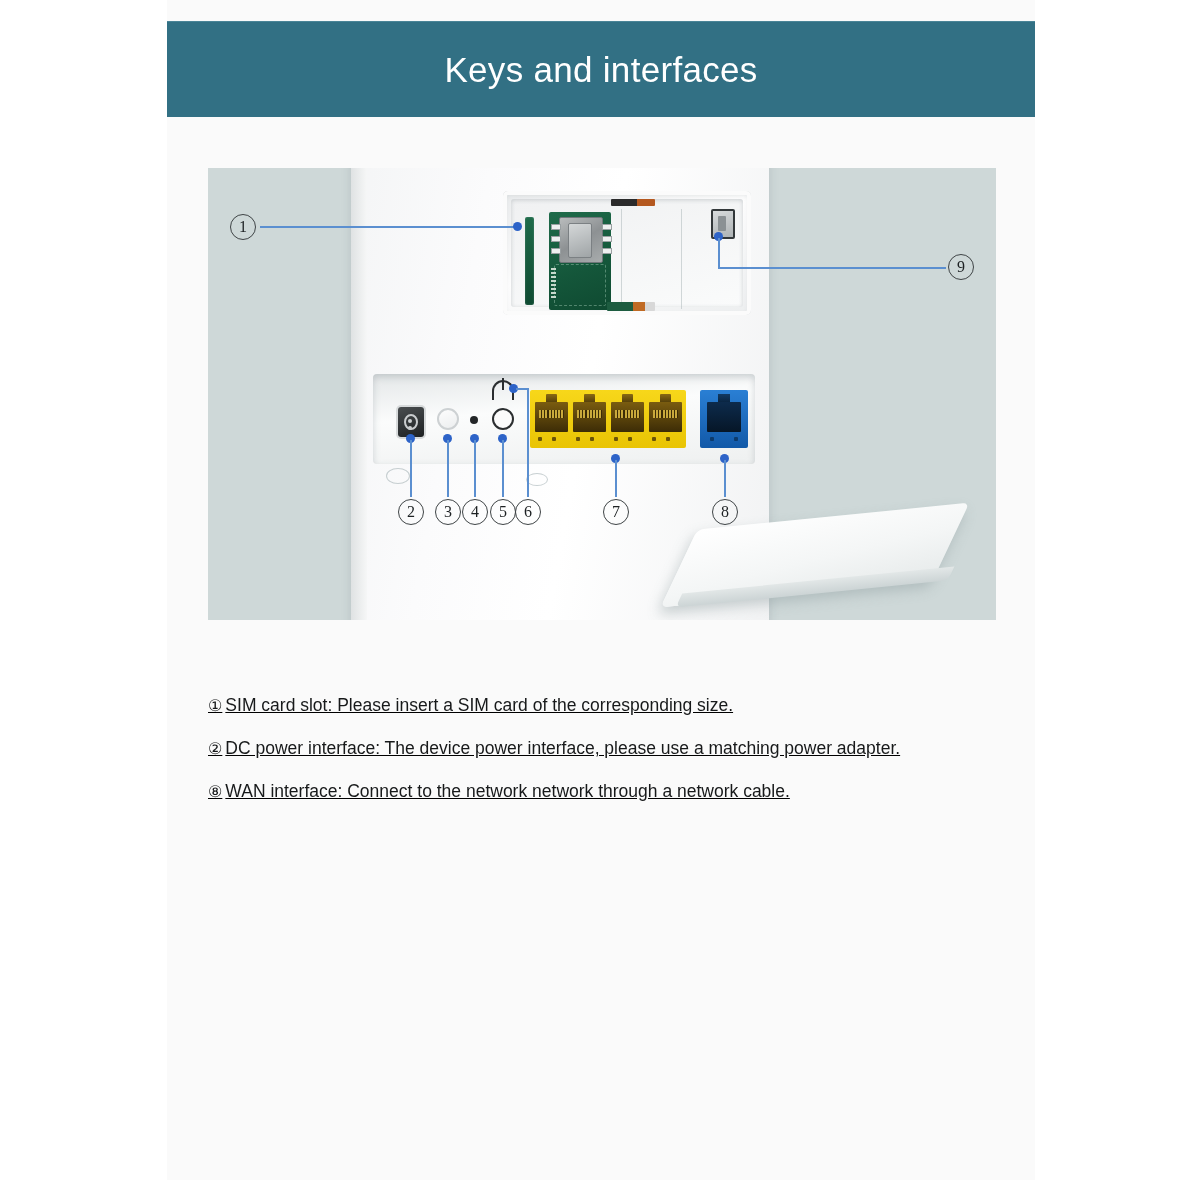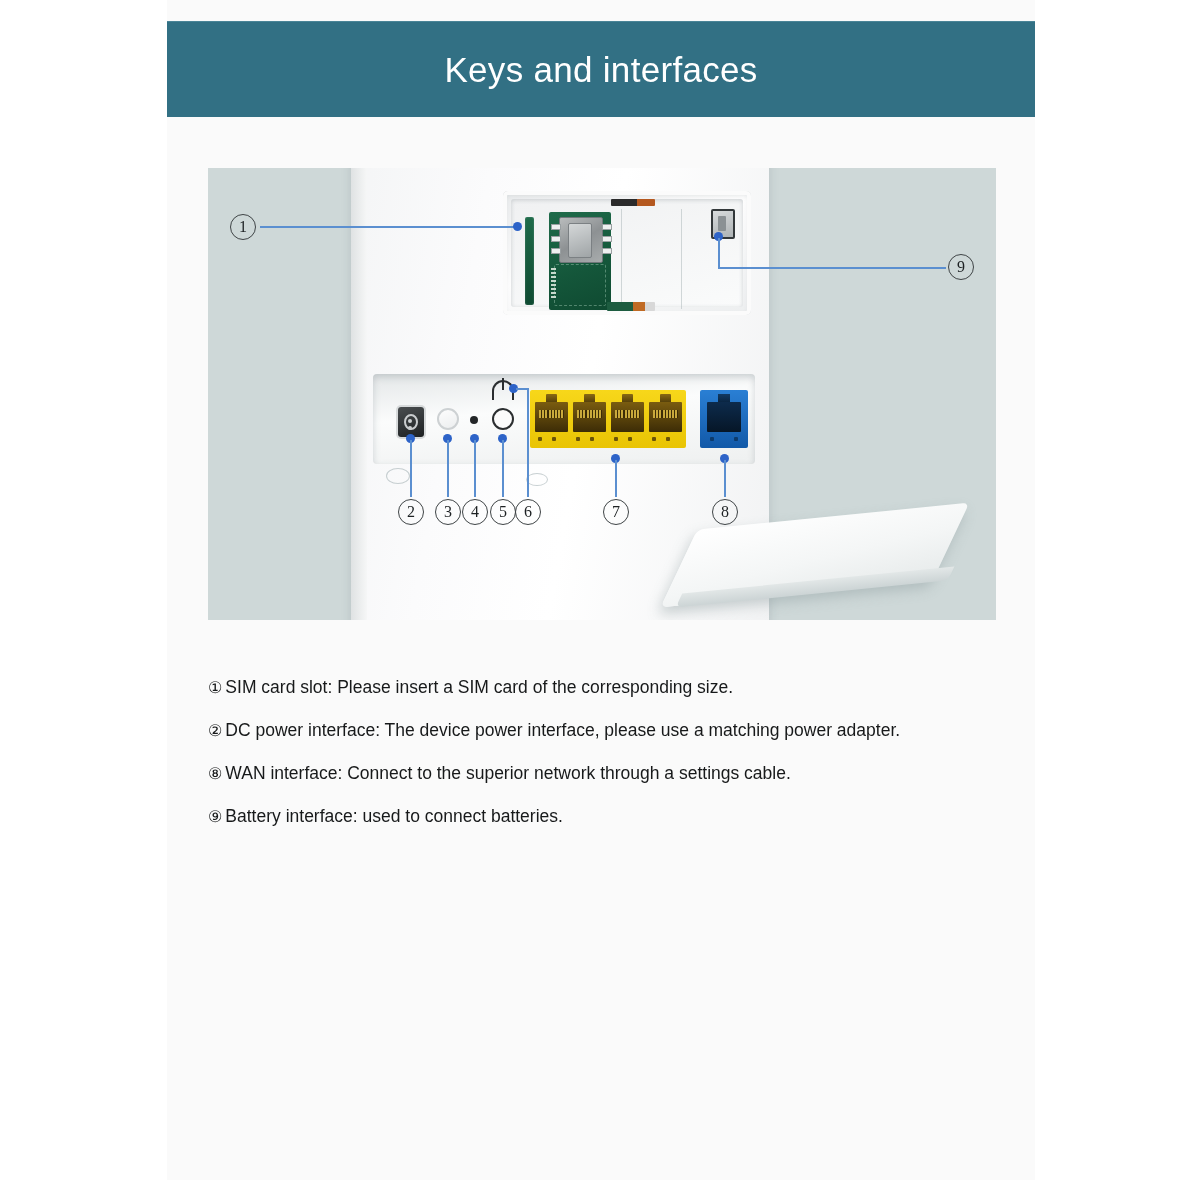--- a/index.html
+++ b/index.html
@@ -423,22 +423,23 @@
     width: 9px;
     height: 9px;
     background: #2d63c8;
     border-radius: 50%;
   }
 
   
   #caption-list {
     position: absolute;
     left: 208px;
-    top: 666px;
+    top: 684px;
     width: 800px;
+    text-decoration: underline;
   }
   .caption-row {
     color: #17191a;
     font-size: 17.5px;
     line-height: 42px;
     font-family: "Liberation Sans", sans-serif;
     white-space: nowrap;
   }
   .caption-row.wrap { white-space: normal; width: 790px; }
   .cap-mark {
@@ -582,18 +583,15 @@
 </div>
 
 <div id="caption-list">
   <div class="caption-row">
     <span class="cap-mark">①</span><span>SIM card slot: Please insert a SIM card of the corresponding size.</span>
   </div>
   <div class="caption-row">
     <span class="cap-mark">②</span><span>DC power interface: The device power interface, please use a matching power adapter.</span>
   </div>
   <div class="caption-row">
-    <span class="cap-mark">⑧</span><span>WAN interface: Connect to the superior network through a settings cable.</span>
-  </div>
-  <div class="caption-row">
-    <span class="cap-mark">⑨</span><span>Battery interface: used to connect batteries.</span>
+    <span class="cap-mark">⑧</span><span>WAN interface: Connect to the network network through a network cable.</span>
   </div>
 </div>
 
 </body></html>

